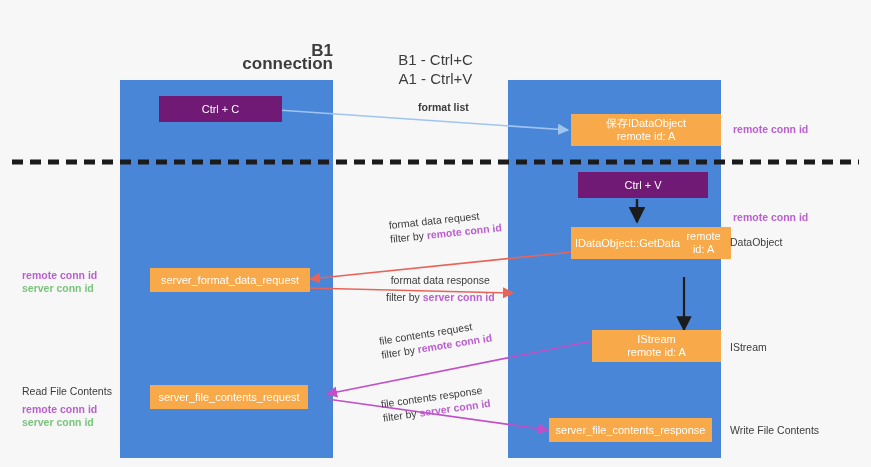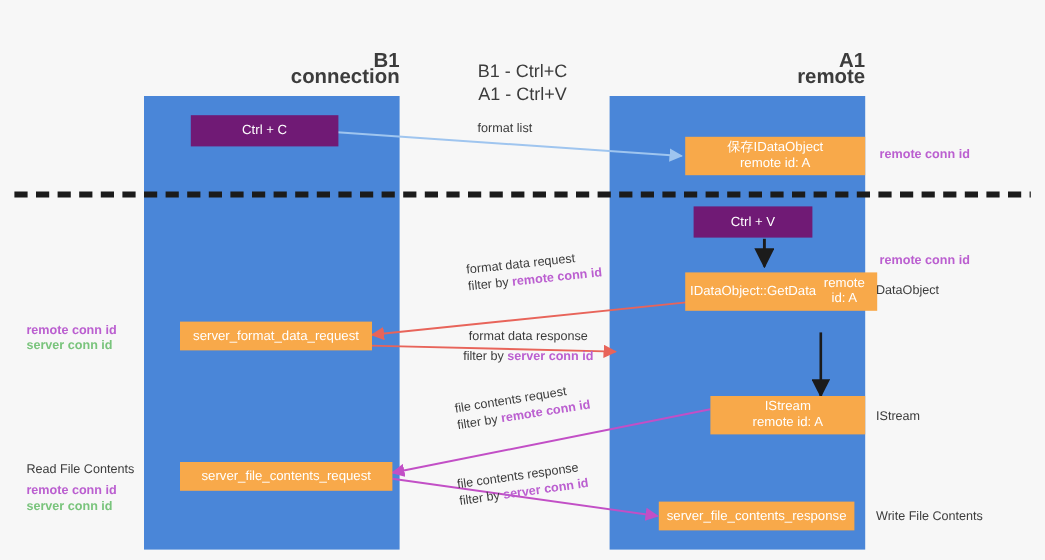--- a/index.html
+++ b/index.html
@@ -70,24 +70,20 @@
 
   <div class="title">
     <div>B1 - Ctrl+C</div>
     <div>A1 - Ctrl+V</div>
   </div>
 
   <div class="lane-head" id="head-b1">
     <div>B1</div>
     <div>connection</div>
   </div>
-  <div class="lane-head" id="head-a1">
-    <div>A1</div>
-    <div>remote</div>
-  </div>
 
   <svg class="overlay">
     <defs>
       <marker id="ah-blue" viewBox="0 0 10 10" refX="9" refY="5" markerWidth="7" markerHeight="7" orient="auto-start-reverse">
         <path d="M0,0 L10,5 L0,10 z" fill="#9fc5ef"></path>
       </marker>
       <marker id="ah-red" viewBox="0 0 10 10" refX="9" refY="5" markerWidth="7" markerHeight="7" orient="auto-start-reverse">
         <path d="M0,0 L10,5 L0,10 z" fill="#e8645a"></path>
       </marker>
       <marker id="ah-mag" viewBox="0 0 10 10" refX="9" refY="5" markerWidth="7" markerHeight="7" orient="auto-start-reverse">
@@ -117,48 +113,48 @@
 
   <div class="box green" style="left:159px;top:96px;width:123px;height:26px;">
     <span>Ctrl + C</span>
   </div>
 
   <div class="box orange" style="left:571px;top:114px;width:150px;height:32px;flex-direction:column;">
     <span>保存IDataObject</span>
     <span>remote id: A</span>
   </div>
 
-  <div class="box green" style="left:578px;top:172px;width:99px;height:26px;">
+  <div class="box green" style="left:578px;top:172px;width:130px;height:26px;">
     <span>Ctrl + V</span>
   </div>
 
   <div class="box orange" style="left:571px;top:227px;width:160px;height:32px;flex-direction:row;">
     <span>IDataObject::GetData</span>
     <span>remote id: A</span>
   </div>
 
   <div class="box orange" style="left:150px;top:268px;width:160px;height:24px;">
     <span>server_format_data_request</span>
   </div>
 
 
   <div class="box orange" style="left:592px;top:330px;width:129px;height:32px;flex-direction:column;">
     <span>IStream</span>
     <span>remote id: A</span>
   </div>
 
-  <div class="box orange" style="left:150px;top:385px;width:177px;height:24px;">
+  <div class="box orange" style="left:150px;top:385px;width:158px;height:24px;">
     <span>server_file_contents_request</span>
   </div>
 
   <div class="box orange" style="left:549px;top:418px;width:163px;height:24px;">
     <span>server_file_contents_response</span>
   </div>
 
-  <div class="edgelabel" style="left:398px;top:100px;">format list</div>
+  <div class="edgelabel" style="left:418px;top:100px;font-weight:bold;">format list</div>
 
   <div class="edgelabel" style="left:388px;top:218px;transform:rotate(-6deg);transform-origin:left top;">
     <div>format data request</div>
     <div><span>filter by </span><b>remote conn id</b></div>
   </div>
 
   <div class="edgelabel" style="left:386px;top:273px;text-align:center;">
     <div>format data response</div>
     <div style="margin-top:3px;"><span>filter by </span><b>server conn id</b></div>
   </div>

